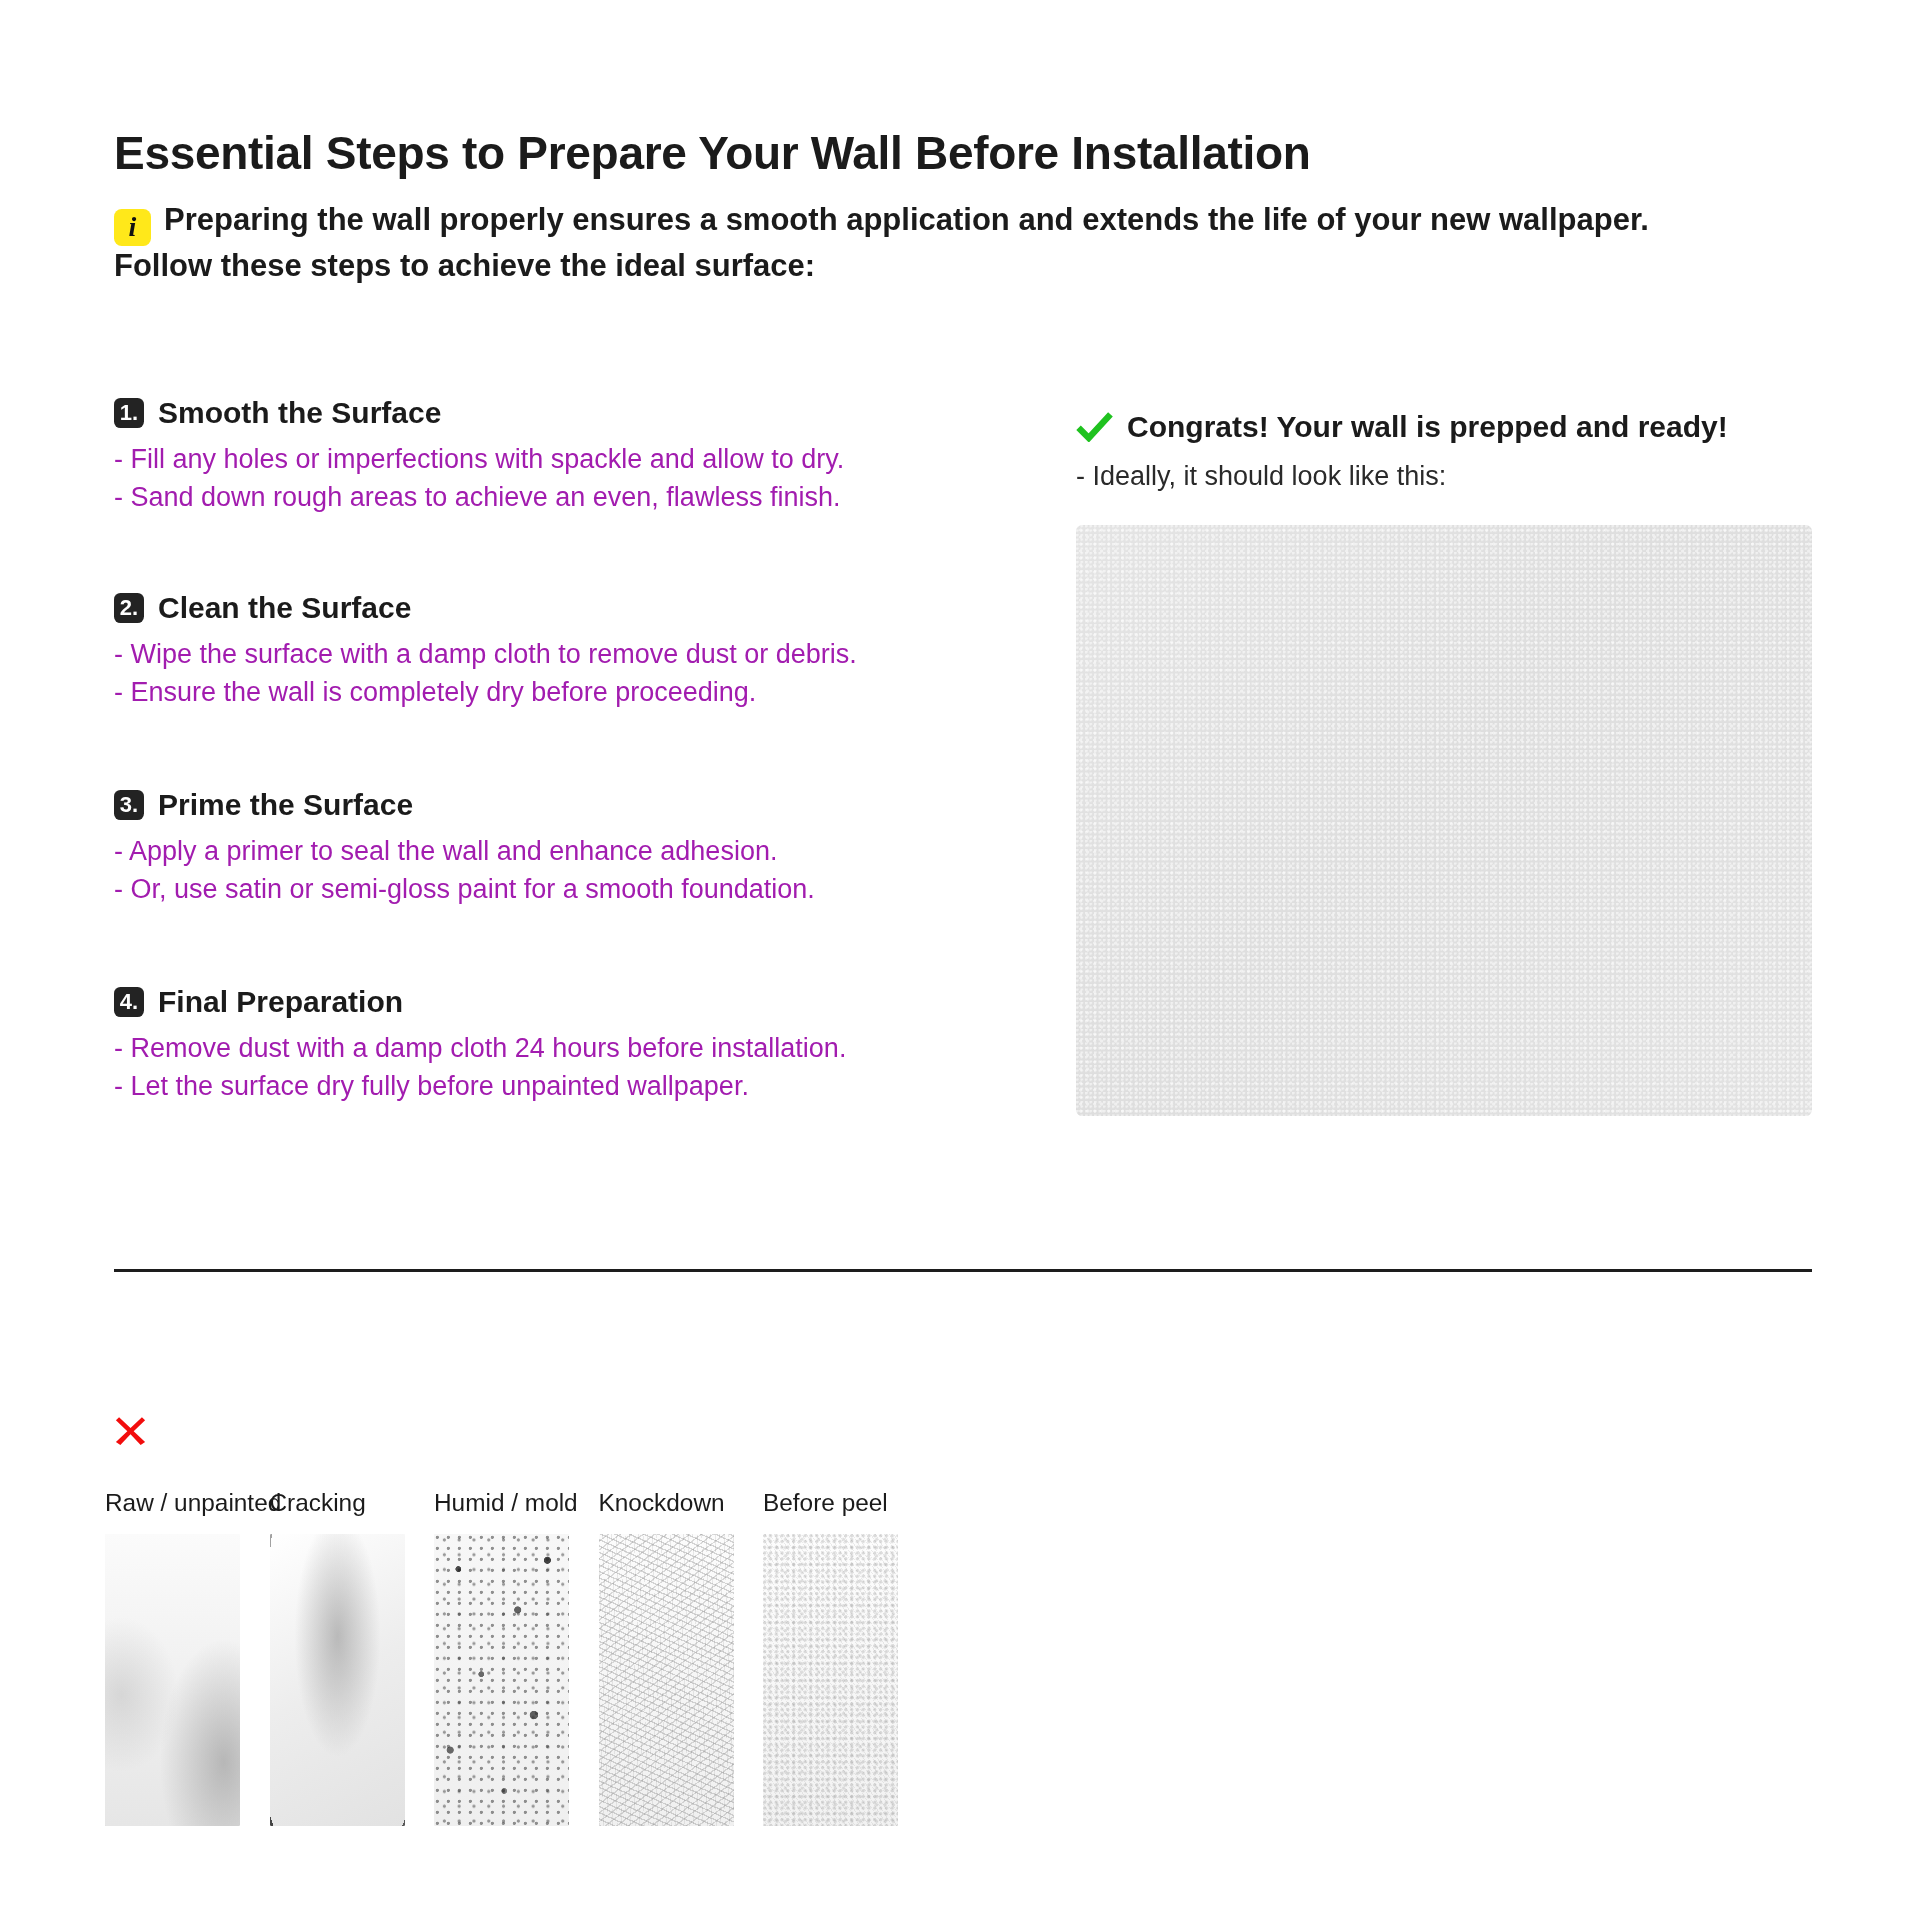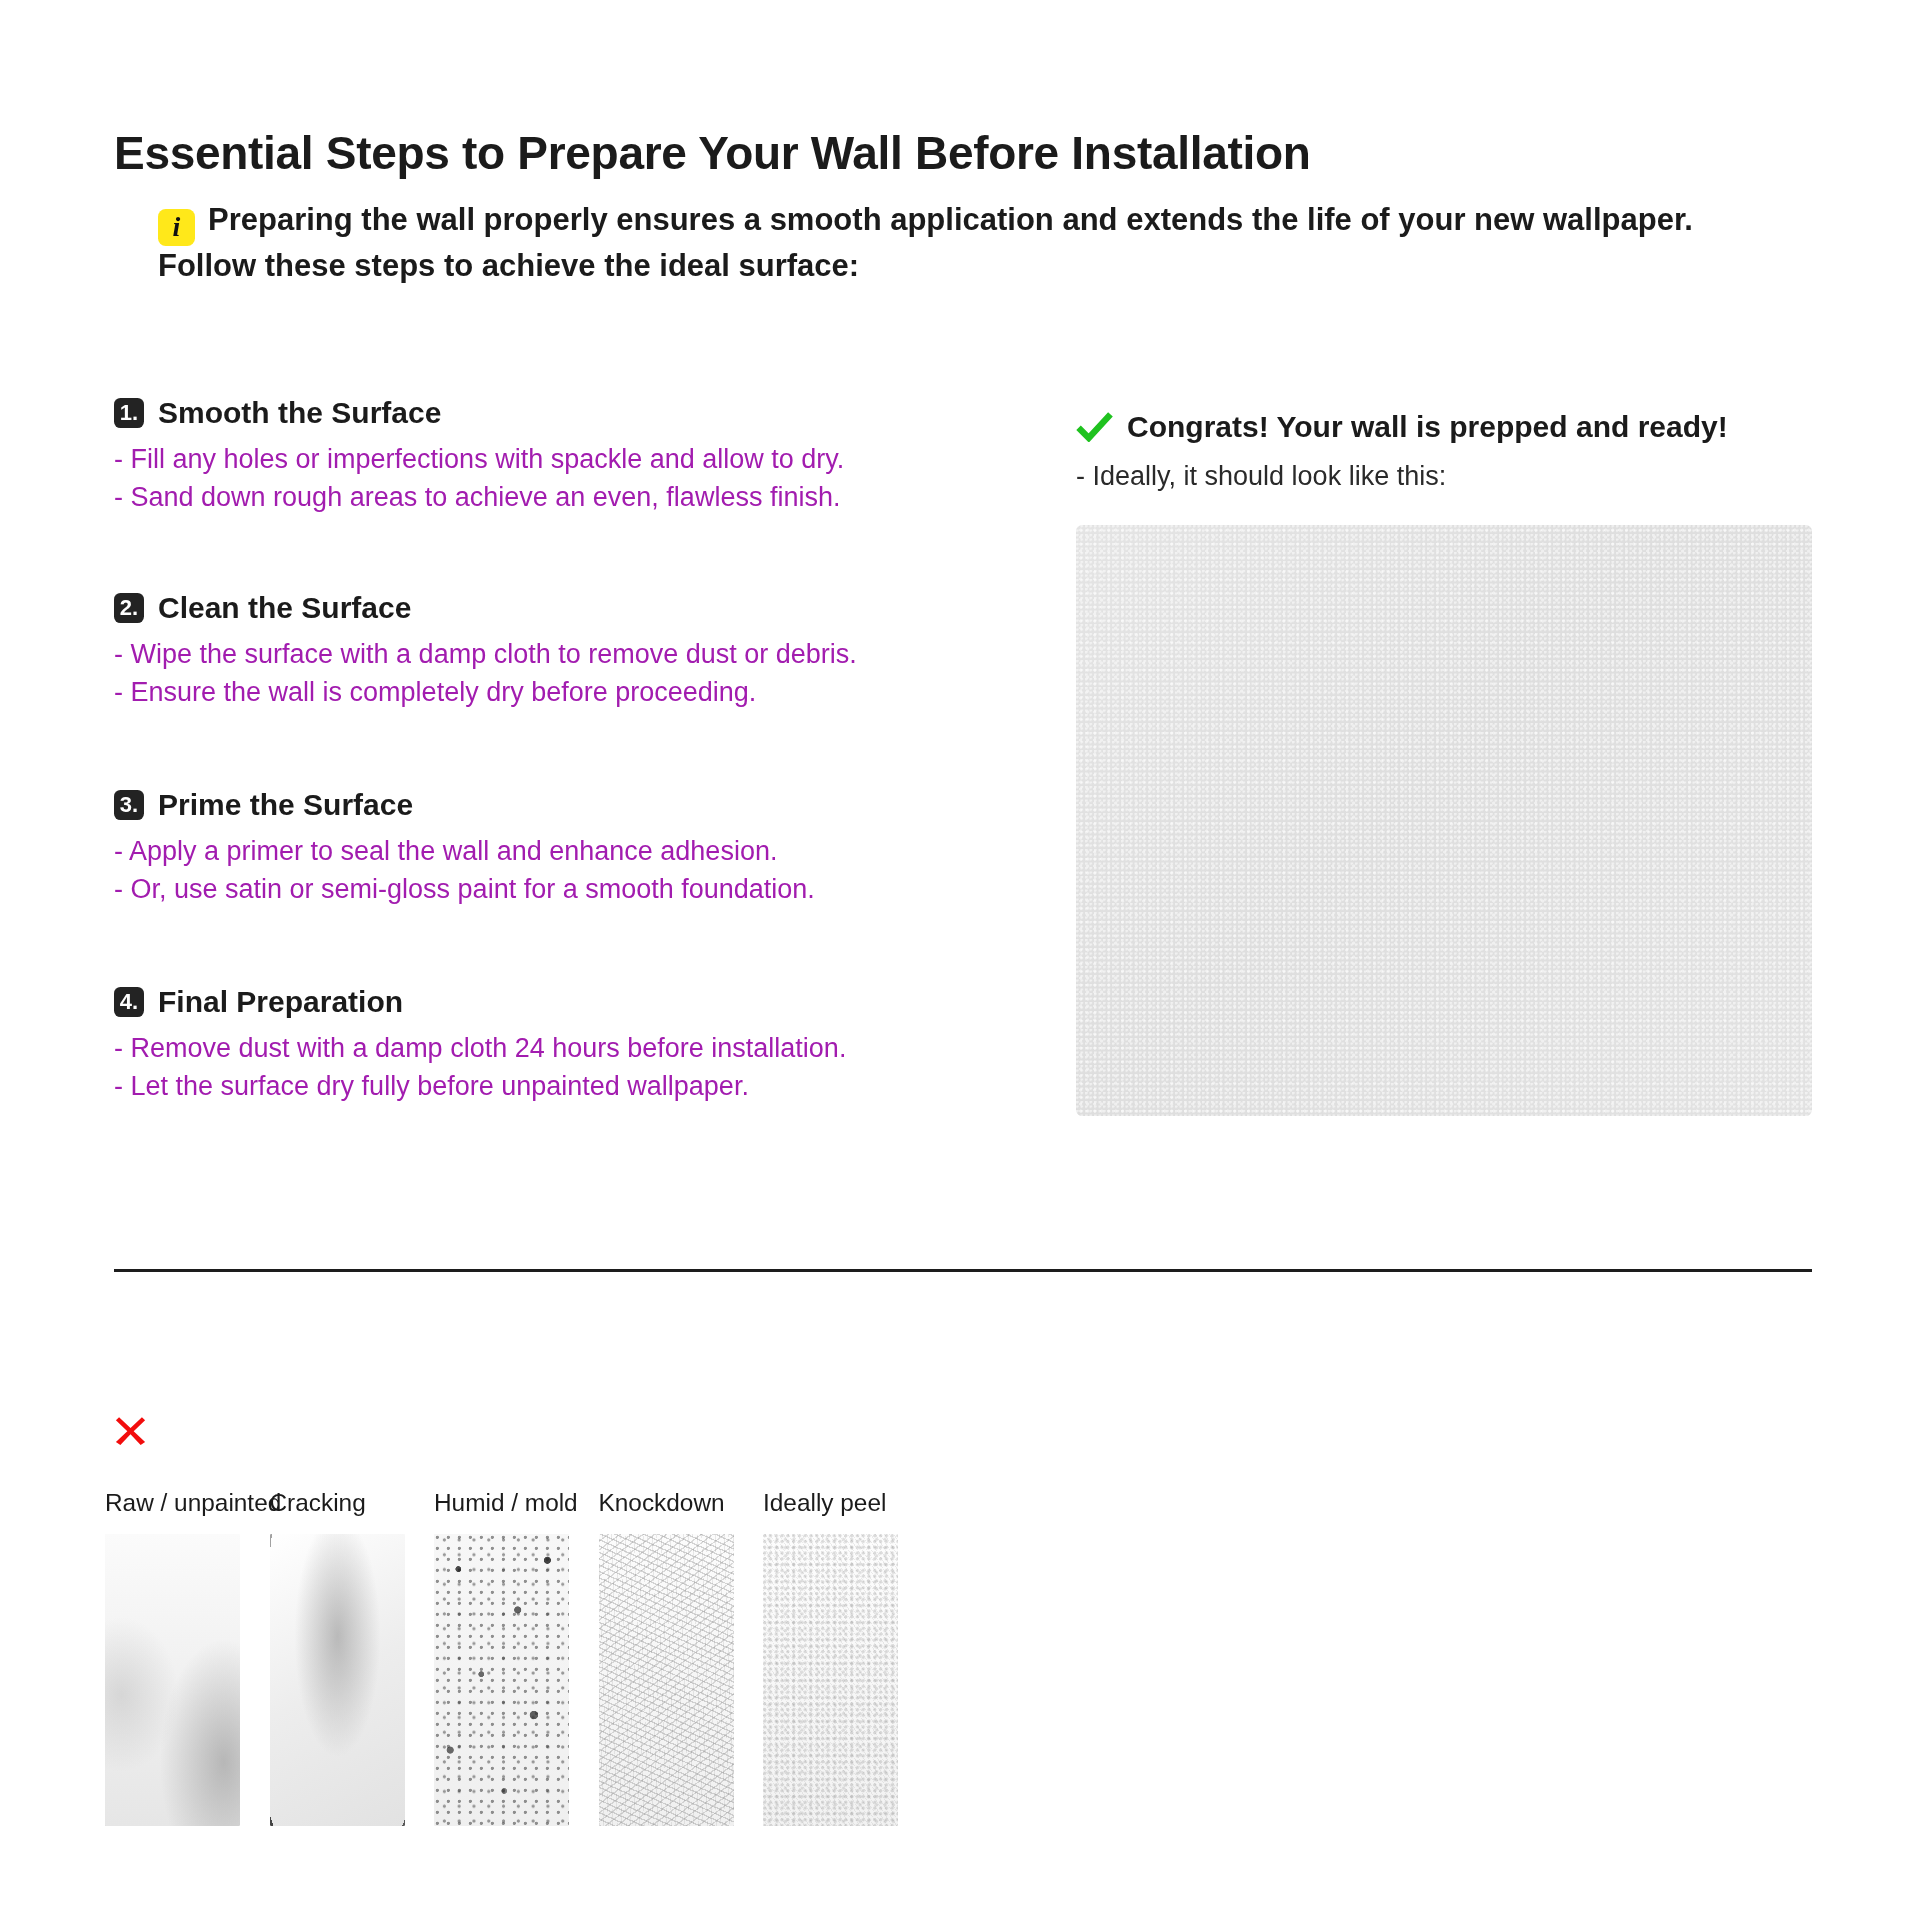--- a/index.html
+++ b/index.html
@@ -16,21 +16,21 @@
   
   .page-title{
     position:absolute;left:114px;top:95px;
     font-size:46px;font-weight:700;letter-spacing:-0.3px;
     color:#1b1b1b;white-space:nowrap;
   }
 
   
   .intro{
     position:absolute;left:114px;top:200px;width:1701px;
-    font-size:31px;font-weight:700;line-height:1.32;color:#1b1b1b;margin-left:44px;
+    font-size:31px;font-weight:700;line-height:1.32;color:#1b1b1b;
   }
   .info-badge{
     display:inline-flex;align-items:center;justify-content:center;
     width:37px;height:37px;border-radius:7.7px;
     background:#ffe81a;color:#111;
     font-size:28px;font-weight:700;font-style:italic;
     font-family:"Liberation Serif", serif;
     vertical-align:-6.4px;margin-right:13px;line-height:1;
   }
 
@@ -250,19 +250,19 @@
     </div>
     <div class="swatch">
       <div class="swatch-label">Humid / mold</div>
       <div class="swatch-img tex-mold"></div>
     </div>
     <div class="swatch">
       <div class="swatch-label">Knockdown</div>
       <div class="swatch-img tex-knock"></div>
     </div>
     <div class="swatch">
-      <div class="swatch-label">Ideally peel</div>
+      <div class="swatch-label">Before peel</div>
       <div class="swatch-img tex-orange"></div>
     </div>
   </div>
 
 </div>
 
 
 </body></html>

